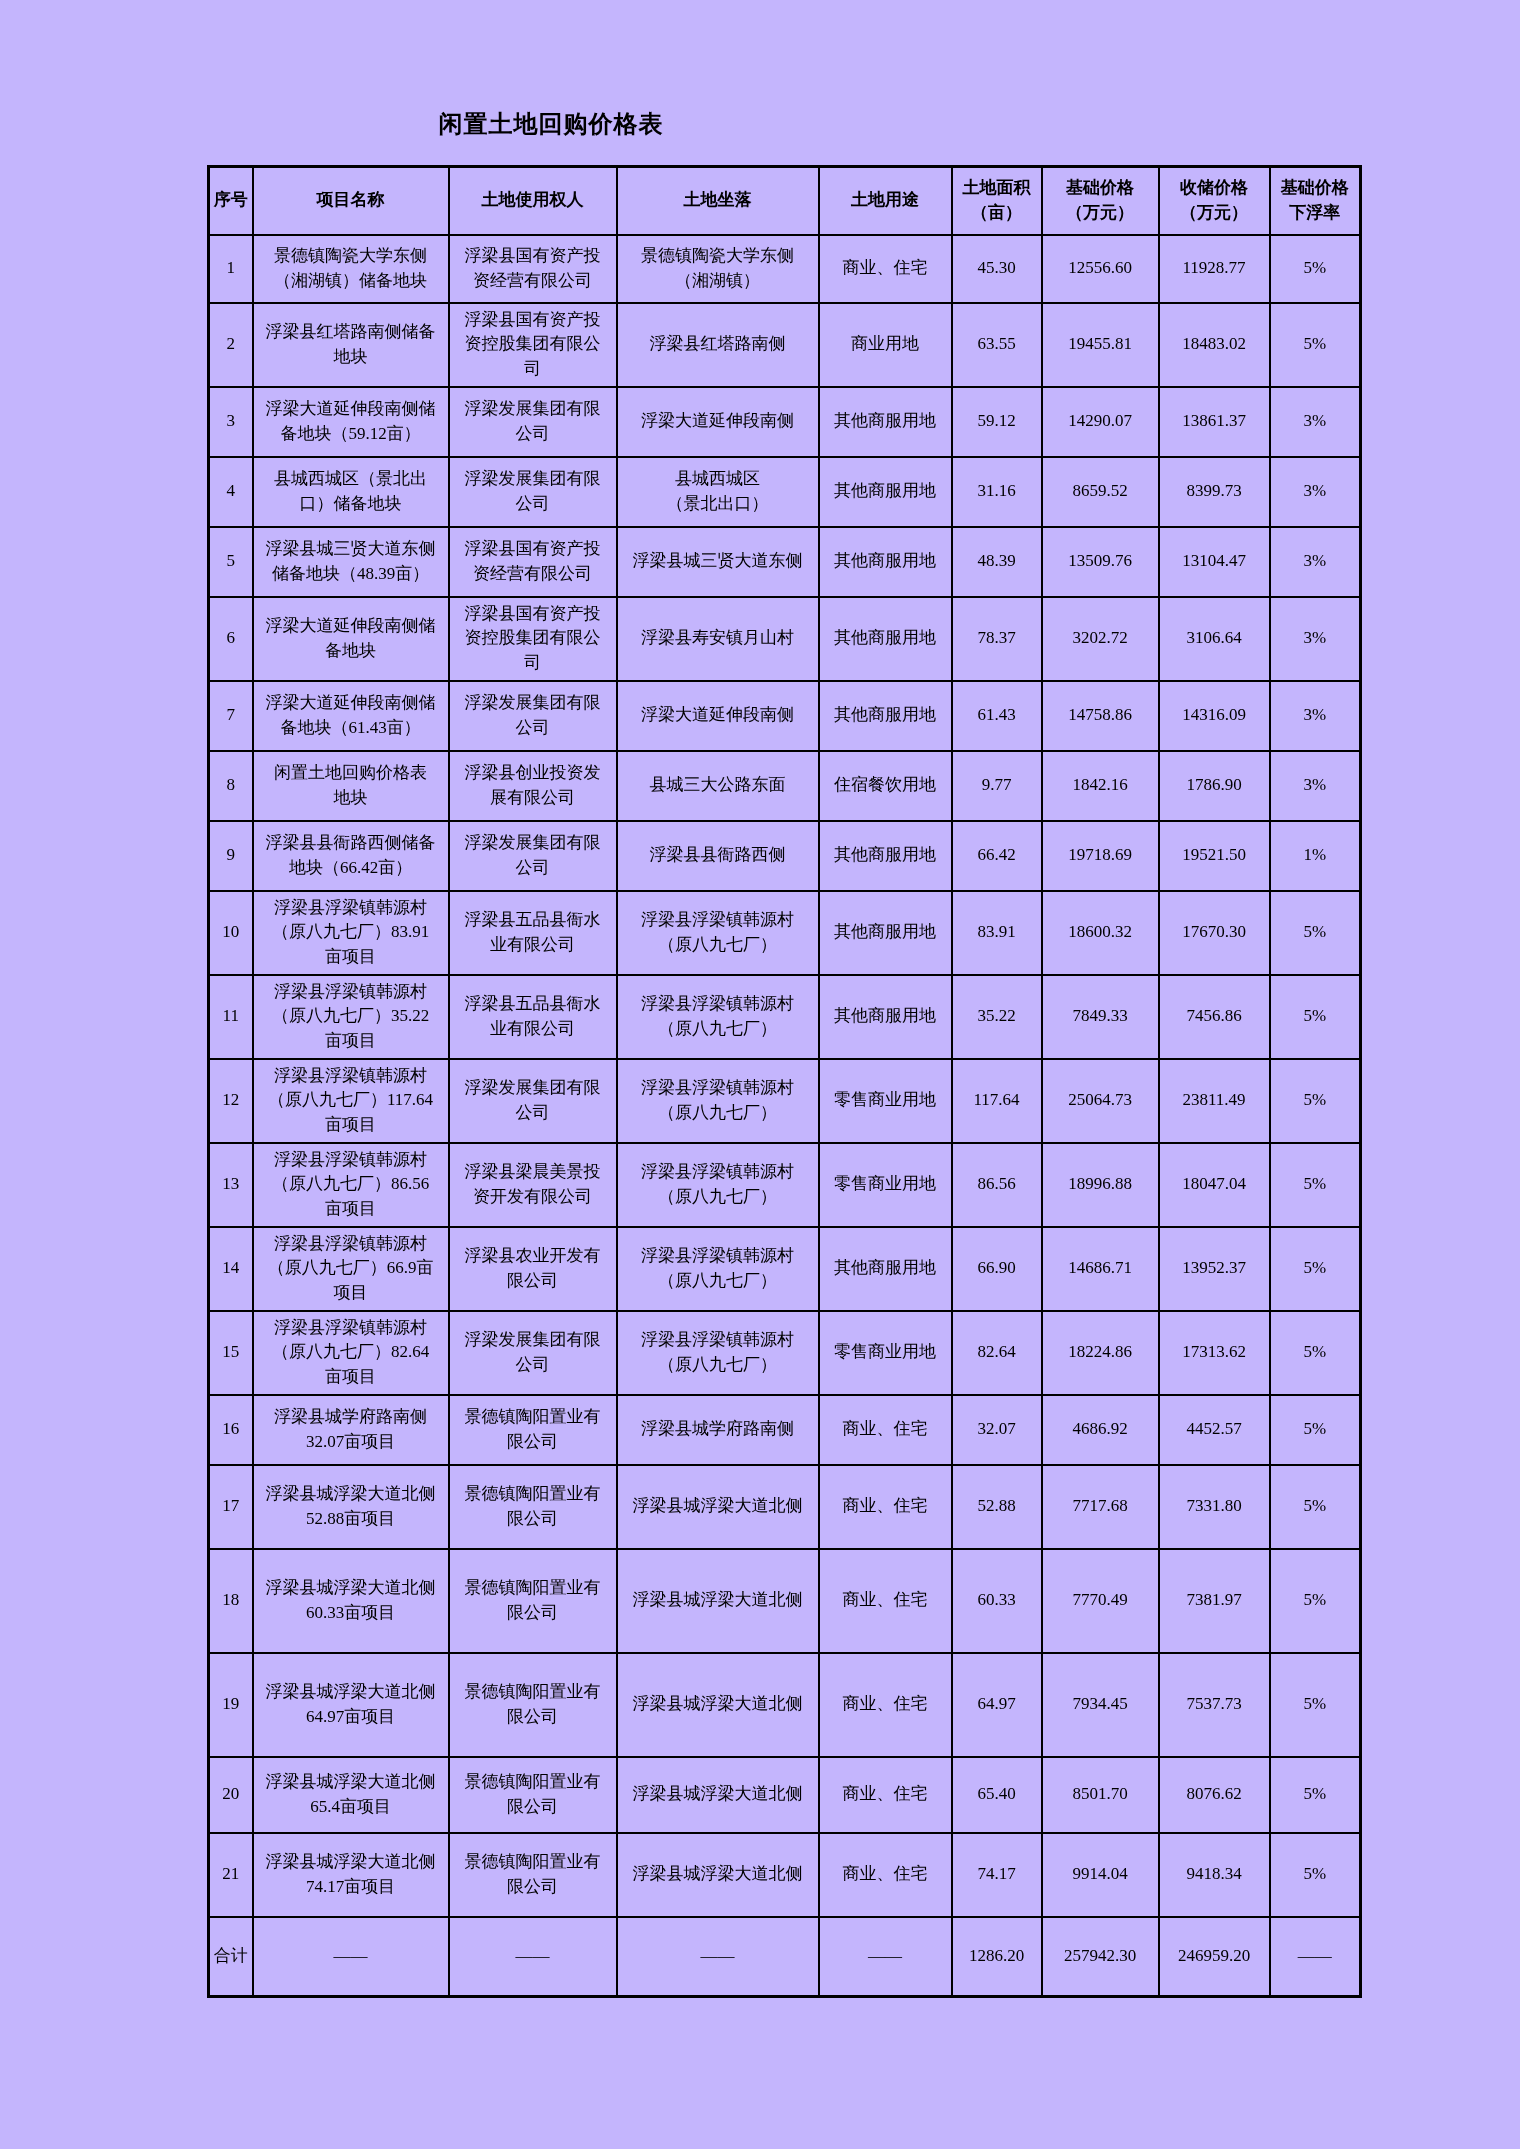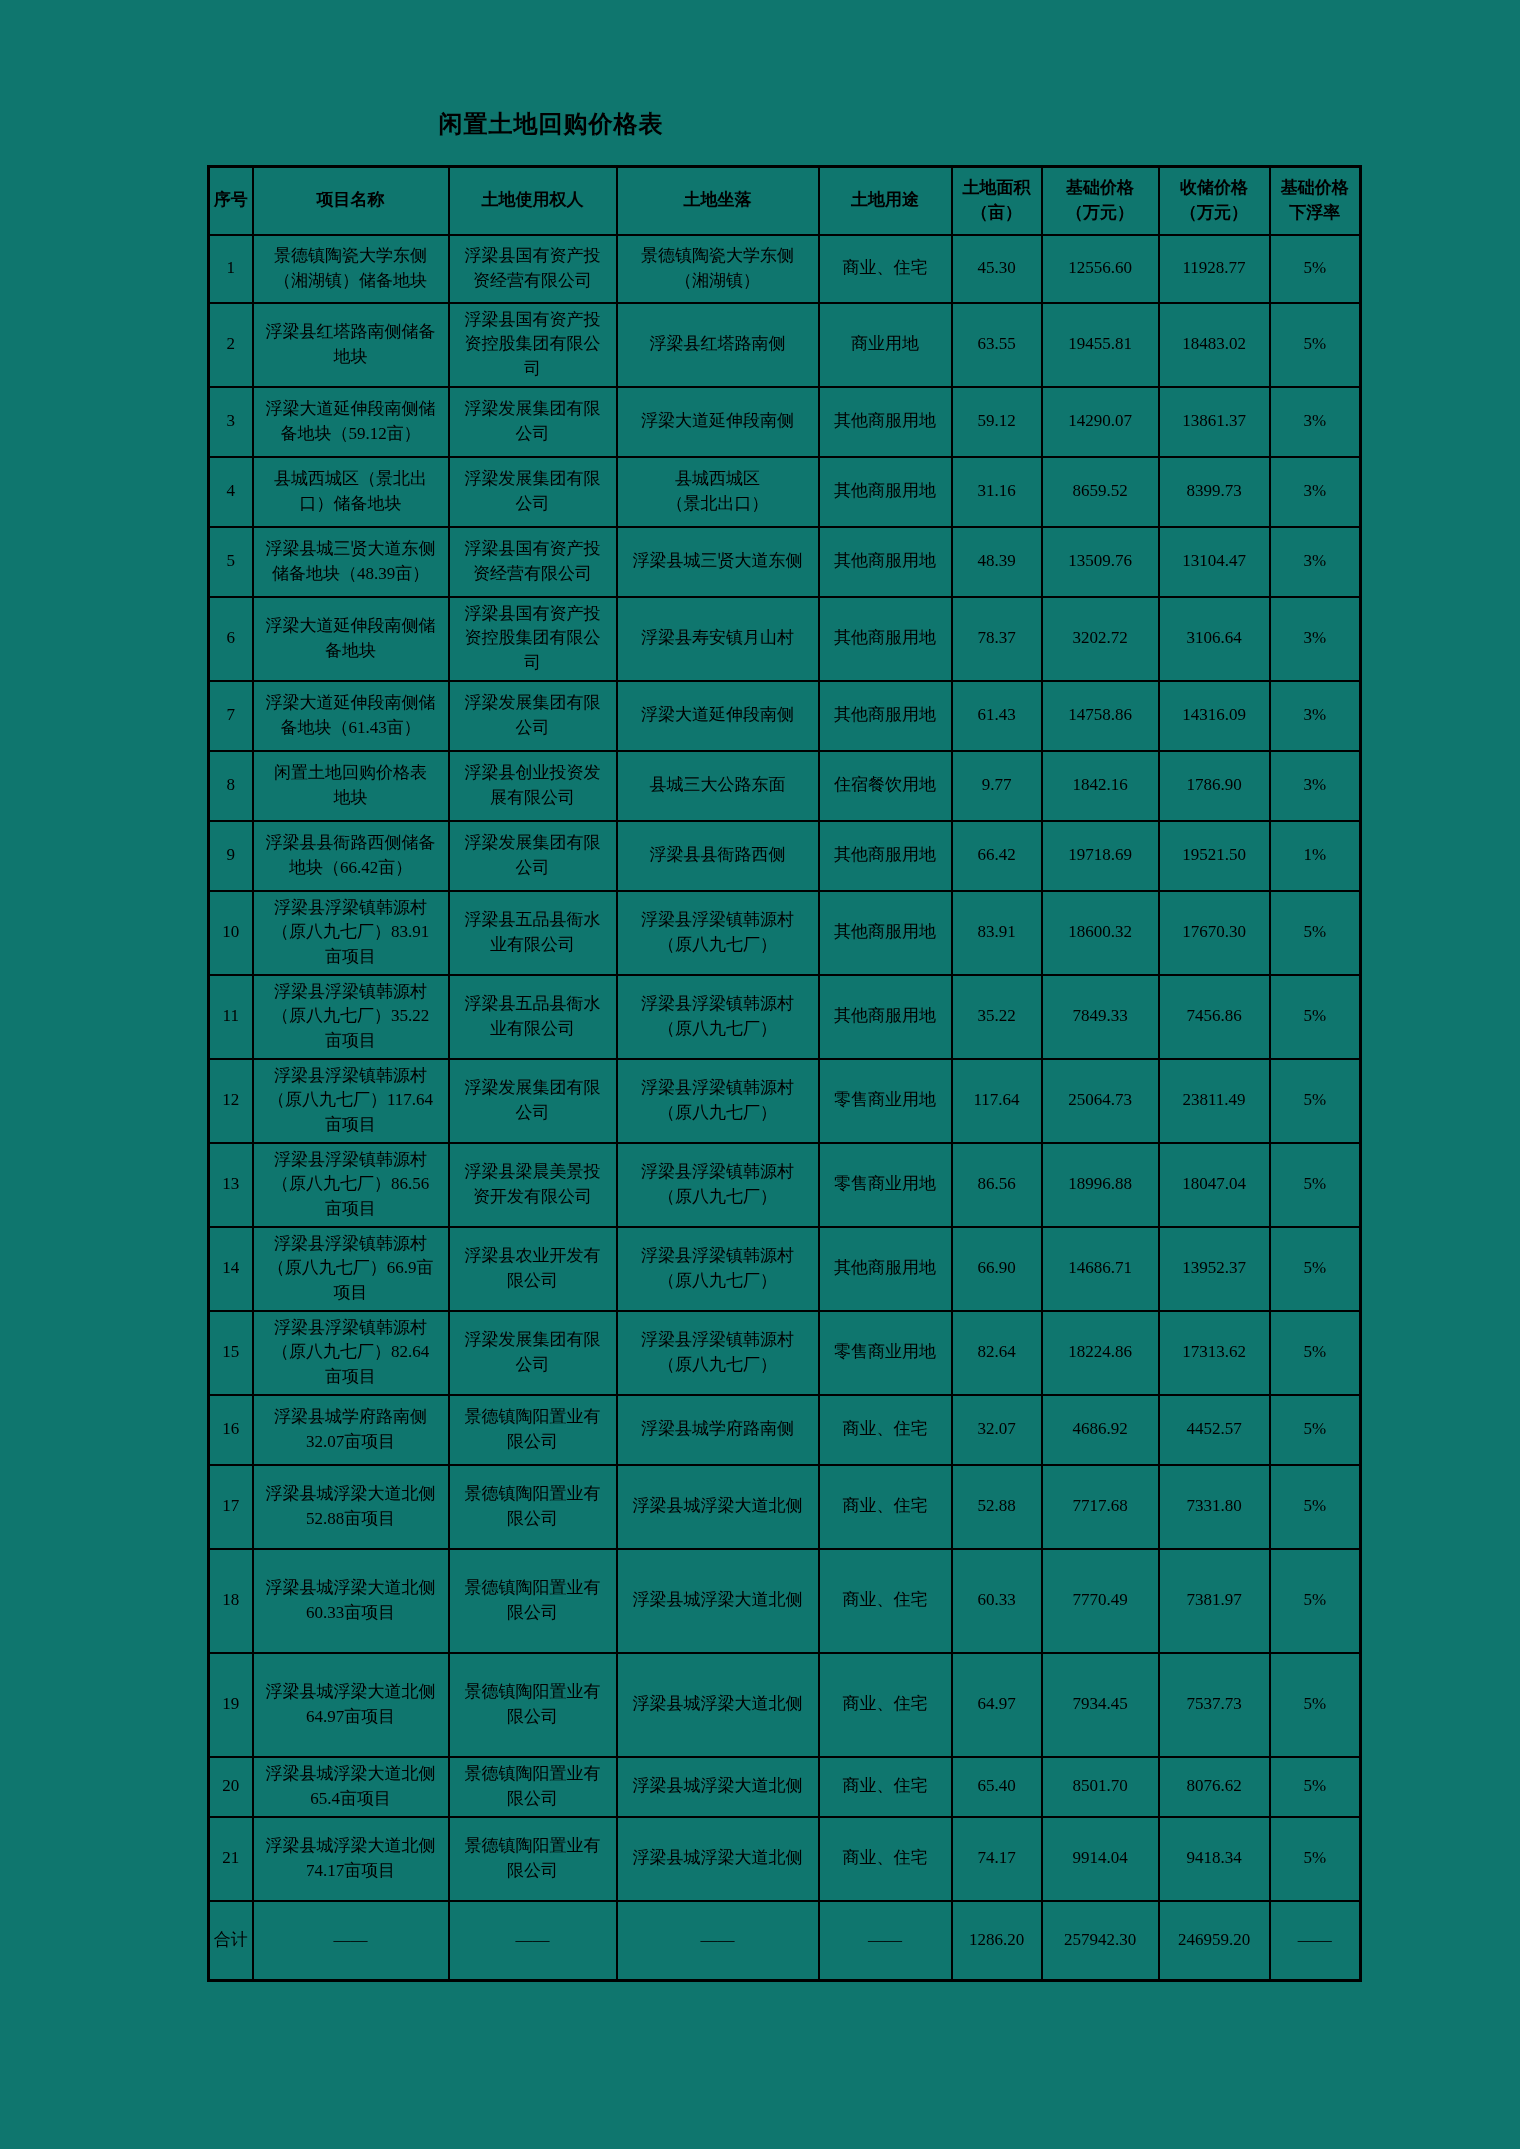--- a/index.html
+++ b/index.html
@@ -1,20 +1,20 @@
 <!DOCTYPE html>
 <html><head>
 <meta charset="utf-8">
 <style>
   html, body { margin: 0; padding: 0; background: #ffffff; }
   .page {
     position: relative;
     width: 1520px;
     height: 2149px;
-    background: #0f766e;
+    background: #c4b5fd;
     font-family: "Liberation Serif", serif;
     color: #000000;
     overflow: hidden;
   }
   .doc-title {
     position: absolute;
     top: 108px;
     left: 0;
     width: 1102px;
     text-align: center;
@@ -341,21 +341,21 @@
 64.97亩项目</td>
           <td>景德镇陶阳置业有
 限公司</td>
           <td>浮梁县城浮梁大道北侧</td>
           <td>商业、住宅</td>
           <td>64.97</td>
           <td>7934.45</td>
           <td>7537.73</td>
           <td>5%</td>
         </tr>
-        <tr style="height: 60px;">
+        <tr style="height: 76px;">
           <td>20</td>
           <td>浮梁县城浮梁大道北侧
 65.4亩项目</td>
           <td>景德镇陶阳置业有
 限公司</td>
           <td>浮梁县城浮梁大道北侧</td>
           <td>商业、住宅</td>
           <td>65.40</td>
           <td>8501.70</td>
           <td>8076.62</td>

